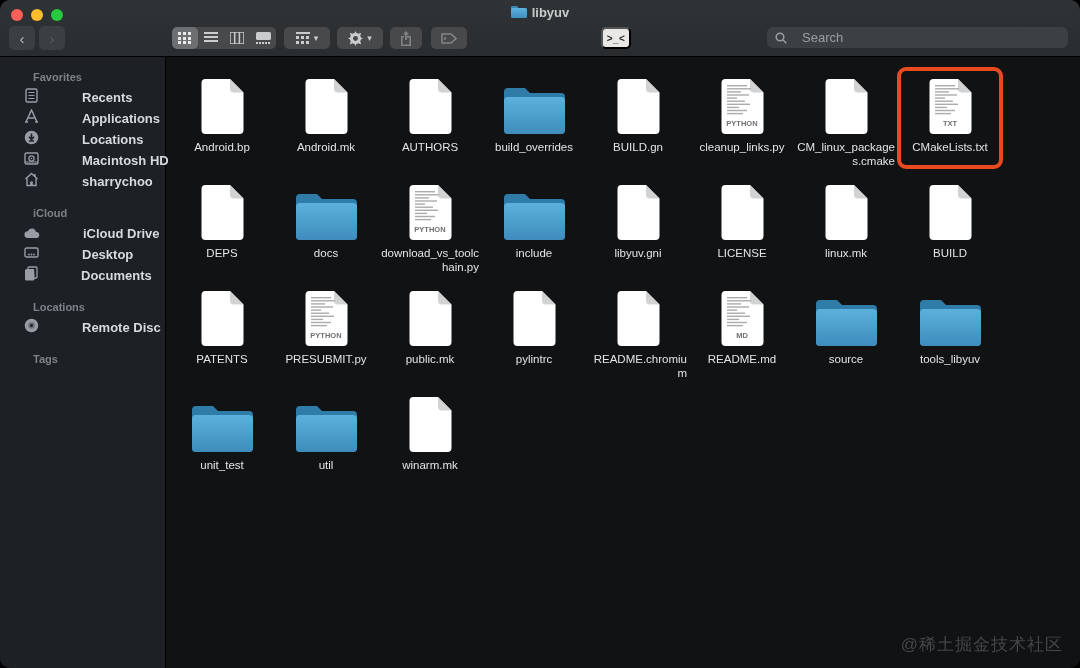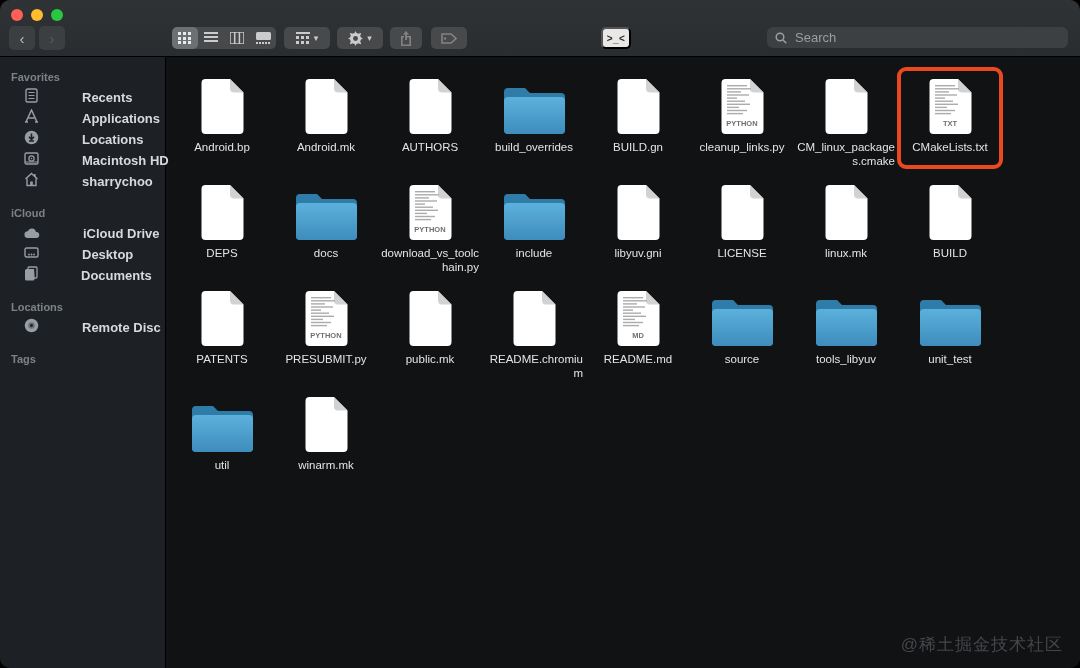--- a/index.html
+++ b/index.html
@@ -54,36 +54,36 @@
   .gobtn {
     position:absolute; left:601px; top:2px; width:30px; height:22px;
     background:#e9e8e6; border-radius:5px; color:#2b2d2f;
     font-size:10px; font-weight:bold; letter-spacing:.5px;
     display:flex; align-items:center; justify-content:center;
   }
 
   .search {
     position:absolute; right:12px; top:2px; width:301px; height:21px;
     background:#3d4042; border-radius:6px; display:flex; align-items:center;
-    padding:0 8px; gap:8px;
+    padding:0 8px; gap:15px;
   }
   .search input {
     background:transparent; border:none; outline:none; flex:1;
     font-size:13px; color:#dfe1e2;
   }
   .search input::placeholder { color:#9a9ea1; }
 
   
   .sidebar {
     position:absolute; top:57px; left:0; bottom:0; width:166px;
     background:#1d2126; border-right:1px solid #000; padding-top:8px;
     z-index:4;
   }
   .side-section { margin-bottom:9px; }
-  .side-label { color:#7d8287; font-size:11px; font-weight:bold; padding:6px 0 4px 11px; }
+  .side-label { color:#7d8287; font-size:11px; font-weight:bold; padding:6px 0 4px 11px;margin-left:22px; }
   .side-item { display:flex; align-items:center; gap:7px; padding:3px 6px 3px 24px; height:21px; }
   .side-item .txt { color:#d7dadd; font-size:13px; font-weight:bold; white-space:nowrap;padding-left:36px; }
   .side-item svg { flex:0 0 auto; }
 
   
   .content { position:absolute; top:57px; left:167px; right:0; bottom:0; background:#111214; }
   .grid {
     display:grid; grid-template-columns:repeat(8,104px); grid-auto-rows:106px;
     padding:12px 0 0 3px;
   }
@@ -112,20 +112,24 @@
 
 <div class="window">
 
   <div class="chrome">
     <div class="traffic">
       <div class="light red"></div>
       <div class="light yellow"></div>
       <div class="light green"></div>
     </div>
 
+    <div class="win-title">
+      <span class="mini-folder"></span>
+      <span>libyuv</span>
+    </div>
 
     <div class="toolbar">
       <div class="navgroup">
         <div class="navbtn">
             <span>‹</span>
           </div>
         <div class="navbtn disabled">
             <span>›</span>
           </div>
       </div>
@@ -578,20 +582,29 @@
   <div class="file-item" style="--hl: #e8491f;">
     <div class="iconbox">
             <svg width="45" height="57" viewBox="0 0 45 57">
     <path d="M1.5 5a4 4 0 0 1 4-4H30L43.5 14.5V52a4 4 0 0 1-4 4h-34a4 4 0 0 1-4-4Z" fill="#ffffff"></path>
     <path d="M30 1 43.5 14.5H34a4 4 0 0 1-4-4Z" fill="#d2d2d2"></path>
             </svg>
           </div>
     <div class="label">public.mk</div>
   </div>
 
+  <div class="file-item" style="--hl: #e8491f;">
+    <div class="iconbox">
+            <svg width="45" height="57" viewBox="0 0 45 57">
+    <path d="M1.5 5a4 4 0 0 1 4-4H30L43.5 14.5V52a4 4 0 0 1-4 4h-34a4 4 0 0 1-4-4Z" fill="#ffffff"></path>
+    <path d="M30 1 43.5 14.5H34a4 4 0 0 1-4-4Z" fill="#d2d2d2"></path>
+            </svg>
+          </div>
+    <div class="label">pylintrc</div>
+  </div>
 
   <div class="file-item" style="--hl: #e8491f;">
     <div class="iconbox">
             <svg width="45" height="57" viewBox="0 0 45 57">
     <path d="M1.5 5a4 4 0 0 1 4-4H30L43.5 14.5V52a4 4 0 0 1-4 4h-34a4 4 0 0 1-4-4Z" fill="#ffffff"></path>
     <path d="M30 1 43.5 14.5H34a4 4 0 0 1-4-4Z" fill="#d2d2d2"></path>
             </svg>
           </div>
     <div class="label">README.chromium</div>
   </div>

